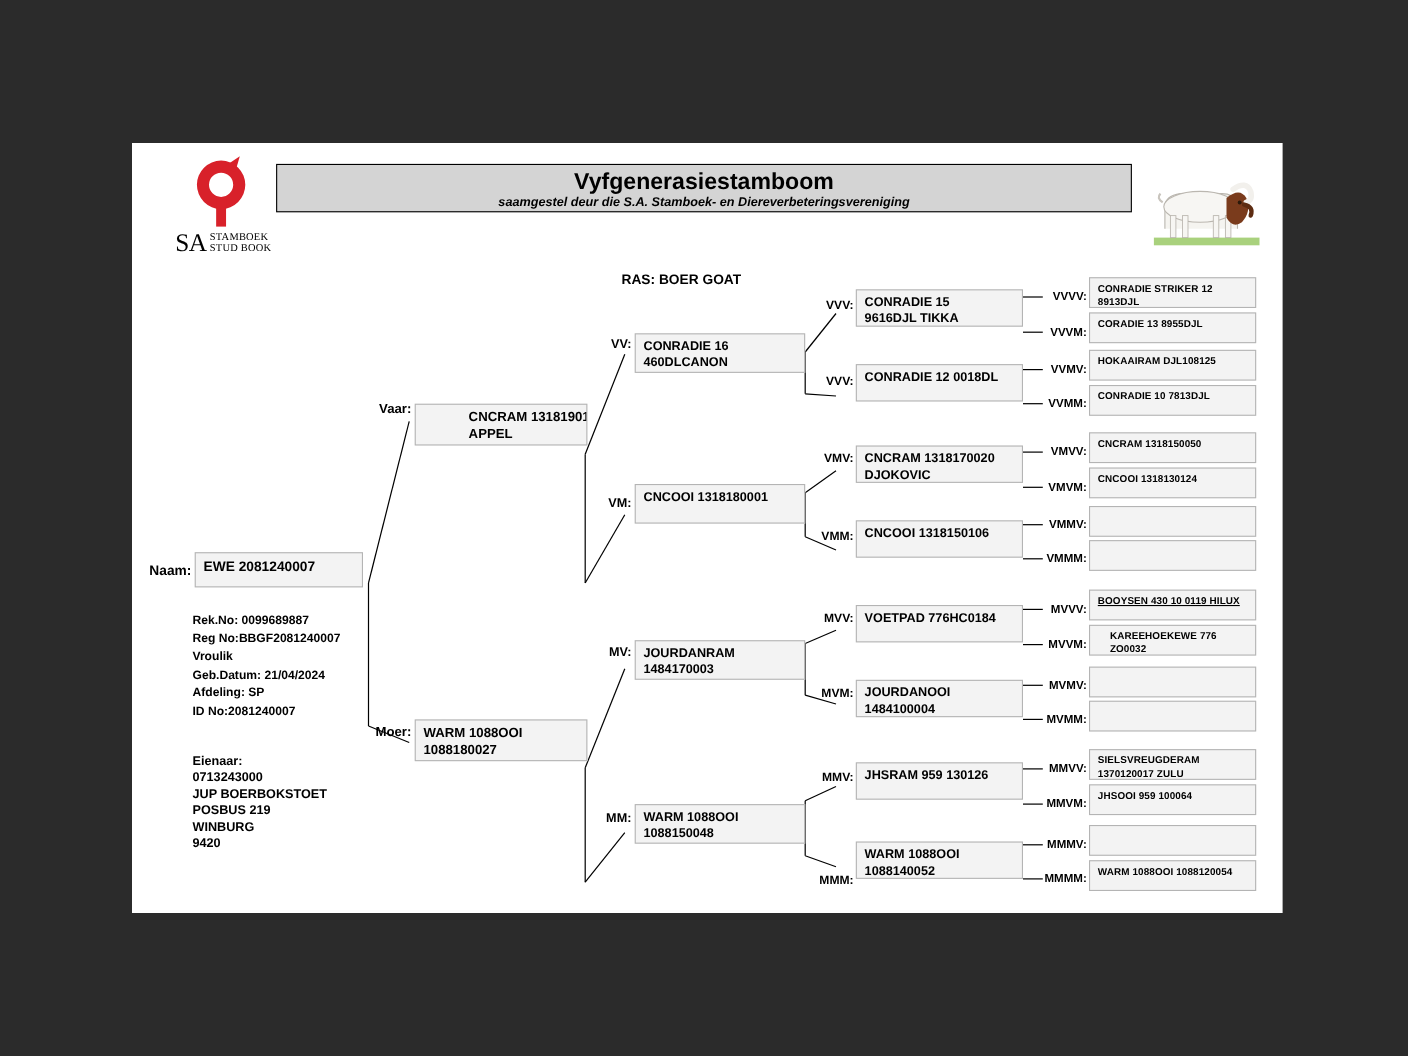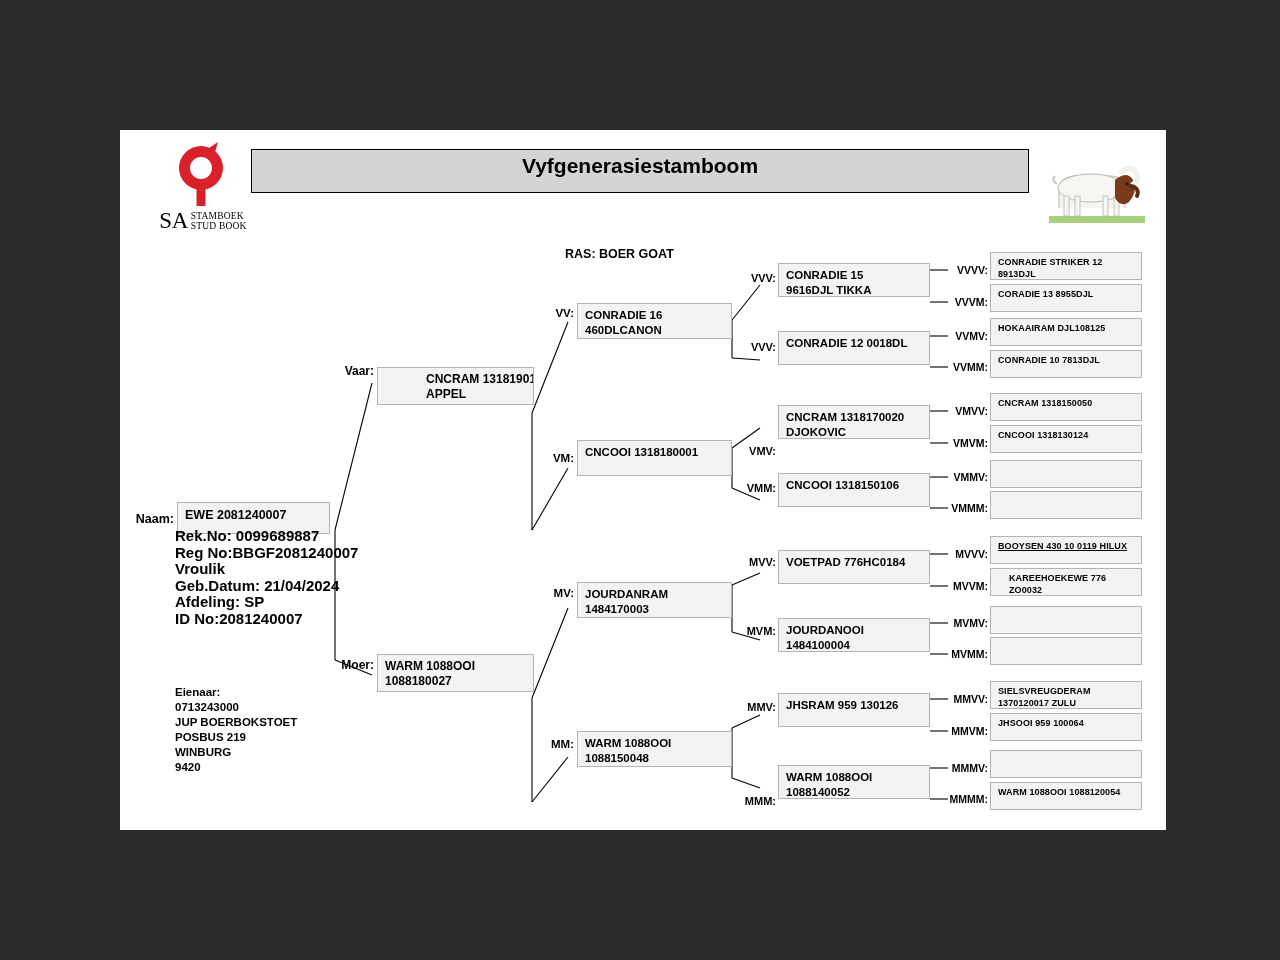--- a/index.html
+++ b/index.html
@@ -138,22 +138,22 @@
   .slab.l1 { font-size: 12.5px; }
   .slab.l2 { font-size: 12px; }
   .slab.l3 { font-size: 11.5px; }
   .slab.l4 { font-size: 11px; }
   .slab.l5 { font-size: 10.5px; }
 
   
   .info-block {
     position: absolute;
     left: 55px;
-    top: 398px;
-    font-size: 15px;
+    top: 426px;
+    font-size: 11px;
     font-weight: bold;
     line-height: 16.5px;
     color: #000;
     white-space: nowrap;
   }
   .owner-block {
     position: absolute;
     left: 55px;
     top: 555px;
     font-size: 11.5px;
@@ -232,20 +232,21 @@
       <rect x="26.5" y="40" width="9" height="26" fill="#d8212a"></rect>
       <path d="M30 14 L48 2 L44 16 Z" fill="#d8212a"></path>
     </svg>
     <div class="logo-text">
       <span class="logo-sa">SA</span><span class="logo-stud"><span>STAMBOEK</span><br><span>STUD BOOK</span></span>
     </div>
   </div>
 
   <div class="title-box">
     <div class="title-main">Vyfgenerasiestamboom</div>
+    <div class="title-sub">saamgestel deur die S.A. Stamboek- en Diereverbeteringsvereniging</div>
   </div>
 
   <svg class="goat-img" viewBox="0 0 105 78">
     <rect x="0" y="0" width="105" height="78" fill="#ffffff"></rect>
     <rect x="4" y="66" width="96" height="7" fill="#8cc152" opacity="0.75"></rect>
     <path d="M14 58 L14 38 Q14 28 28 26 L66 26 Q76 26 80 34 L80 58" fill="#f5f4f0" stroke="#b9b5ae" stroke-width="1"></path>
     <ellipse cx="46" cy="38" rx="33" ry="14" fill="#f7f6f3" stroke="#bbb7b0" stroke-width="1"></ellipse>
     <rect x="19" y="46" width="5" height="20" fill="#f7f6f3" stroke="#bbb7b0" stroke-width="0.8"></rect>
     <rect x="30" y="46" width="5" height="20" fill="#f7f6f3" stroke="#bbb7b0" stroke-width="0.8"></rect>
     <rect x="58" y="46" width="5" height="20" fill="#f7f6f3" stroke="#bbb7b0" stroke-width="0.8"></rect>
@@ -321,21 +322,21 @@
   <div class="pbox g4" style="left:658px; top:133px; width:152px; height:34px;">
     <span class="ln">CONRADIE 15</span>
     <span class="ln">9616DJL TIKKA</span>
   </div>
 
   <div class="slab l4" style="left:612px; top:211px; width:44px;">VVV:</div>
   <div class="pbox g4" style="left:658px; top:201px; width:152px; height:34px;">
     <span class="ln">CONRADIE 12 0018DL</span>
   </div>
 
-  <div class="slab l4" style="left:610px; top:281px; width:46px;margin-top:34px;">VMV:</div>
+  <div class="slab l4" style="left:610px; top:281px; width:46px;">VMV:</div>
   <div class="pbox g4" style="left:658px; top:275px; width:152px; height:34px;">
     <span class="ln">CNCRAM 1318170020</span>
     <span class="ln">DJOKOVIC</span>
   </div>
 
   <div class="slab l4" style="left:608px; top:352px; width:48px;">VMM:</div>
   <div class="pbox g4" style="left:658px; top:343px; width:152px; height:34px;">
     <span class="ln">CNCOOI 1318150106</span>
   </div>
 

